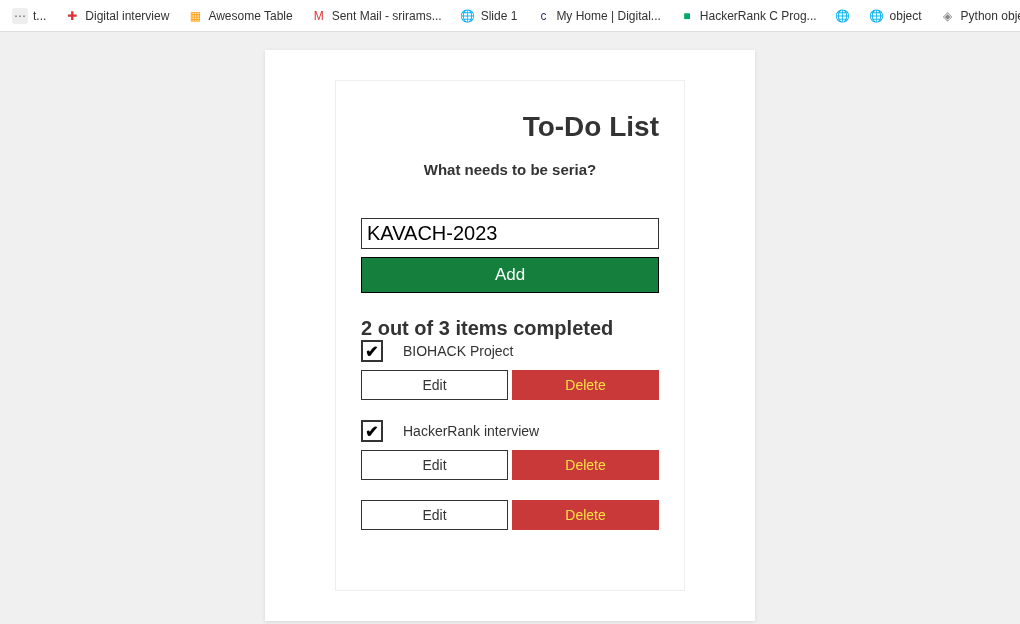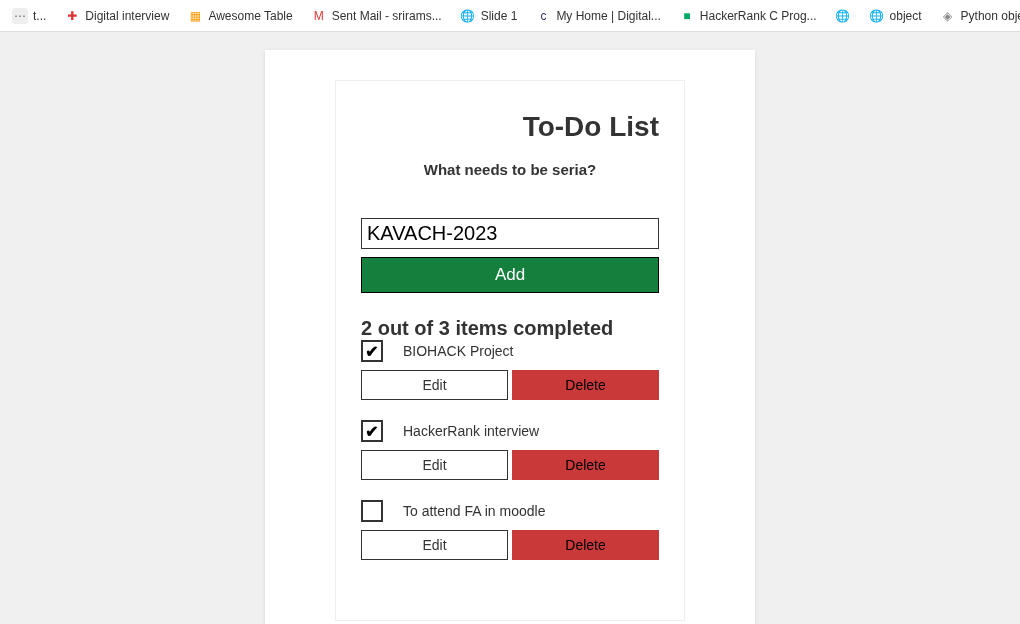--- a/index.html
+++ b/index.html
@@ -127,21 +127,21 @@
       gap: 4px;
     }
     .edit-btn, .delete-btn {
       flex: 1;
       font-size: 14px;
       padding: 6px 0;
       border: 1px solid #333;
       cursor: pointer;
     }
     .edit-btn { background: #fff; color: #333; }
-    .delete-btn { background: #c93939; color: #000000; border-color: #c93939; }
+    .delete-btn { background: #c93939; color: #fde047; border-color: #c93939; }
   </style>
 </head>
 <body>
 
 <div class="bookmark-bar" id="bookmark-bar">
     <div class="bookmark">
       <span class="bk-icon" style="color: rgb(102, 102, 102); background: rgb(238, 238, 238);">⋯</span>
       <span>t...</span>
     </div>
     <div class="bookmark">
@@ -207,24 +207,20 @@
             <div class="todo-row">
               <div class="checkbox checked"></div>
               <div class="todo-label">HackerRank interview</div>
             </div>
             <div class="btn-row">
               <button class="edit-btn">Edit</button>
               <button class="delete-btn">Delete</button>
             </div>
           </div>
           <div class="todo-item">
-            <div class="todo-row">
-              <div class="checkbox"></div>
-              <div class="todo-label">To attend FA in moodle</div>
-            </div>
             <div class="btn-row">
               <button class="edit-btn">Edit</button>
               <button class="delete-btn">Delete</button>
             </div>
           </div>
         </div>
 
     </div>
   </div>
 </div>

